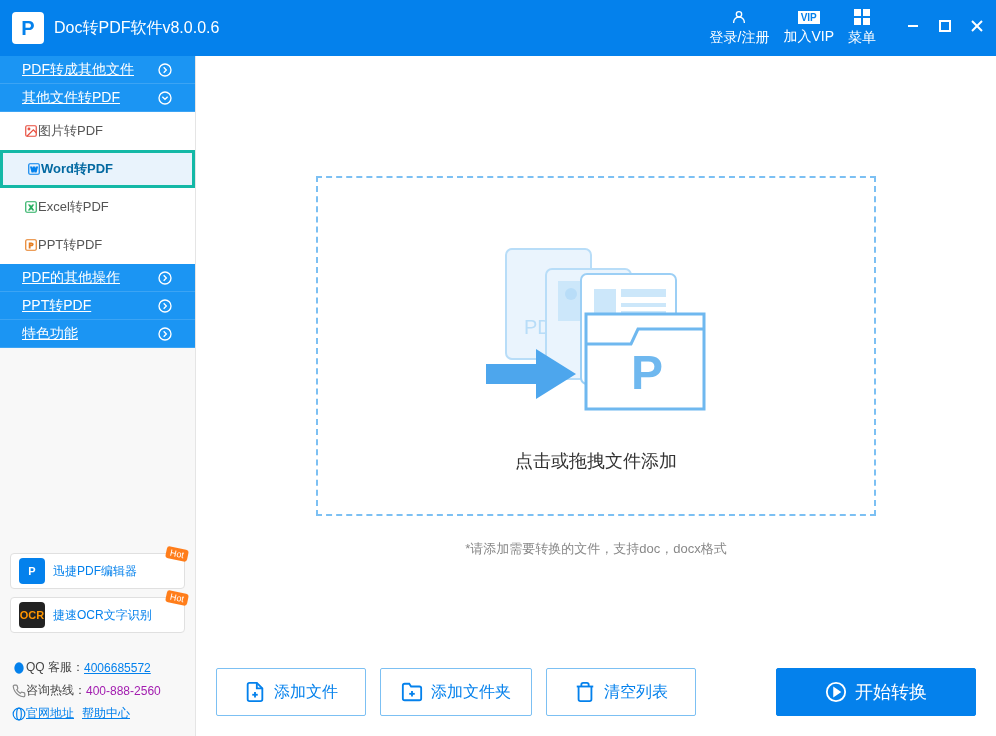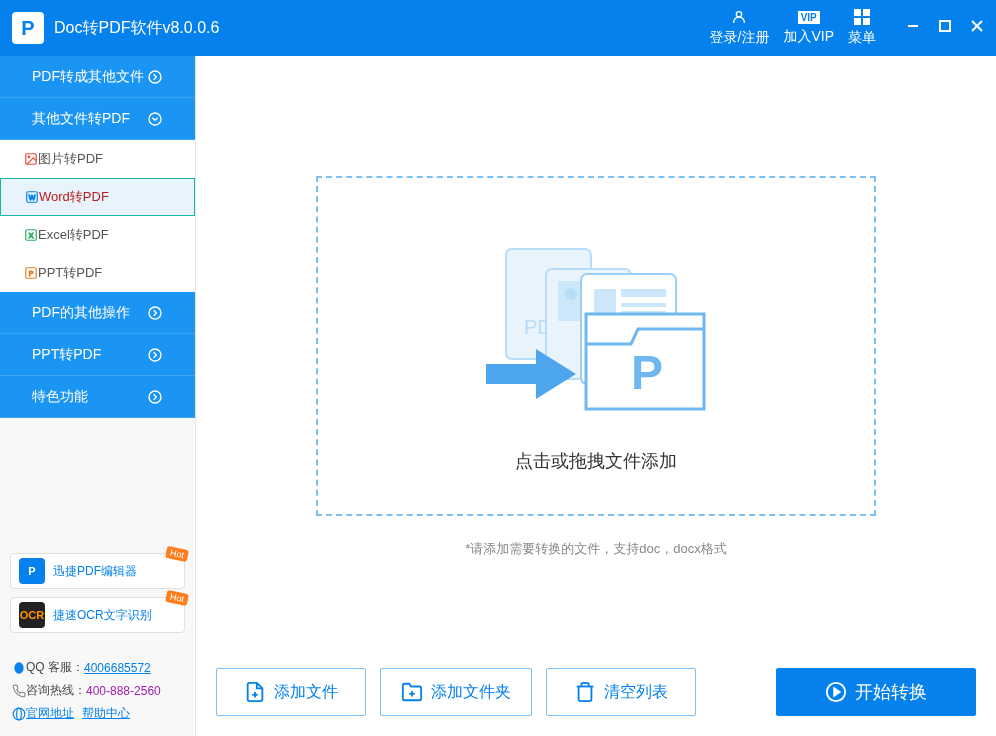--- a/index.html
+++ b/index.html
@@ -13,24 +13,24 @@
     .titlebar-btn { display: flex; align-items: center; gap: 4px; cursor: pointer; white-space: nowrap; flex-direction: column; }
     .vip-icon { background: #fff; color: #0481ec; font-weight: bold; font-size: 10px; padding: 1px 3px; border-radius: 0; }
     .grid-icon { display: grid; grid-template-columns: 1fr 1fr; gap: 2px; width: 16px; height: 16px; }
     .grid-icon span { background: #fff; }
     .win-controls { display: flex; gap: 18px; margin-left: 16px; }
     .win-btn { cursor: pointer; font-size: 16px; }
     
     .main { display: flex; height: 680px; }
     
     .sidebar { width: 196px; background: #f8f8f8; border-right: 1px solid #e5e5e5; display: flex; flex-direction: column; }
-    .nav-section { height: 42px; display: flex; align-items: center; padding: 0 32px; background: #1b95f3; color: #fff; font-size: 14px; cursor: pointer; border-bottom: 1px solid rgba(255,255,255,0.15); justify-content: space-between; }
+    .nav-section { height: 28px; display: flex; align-items: center; padding: 0 22px; background: #1b95f3; color: #fff; font-size: 14px; cursor: pointer; border-bottom: 1px solid rgba(255,255,255,0.15); justify-content: space-between; text-decoration: underline; }
     .nav-items { background: #fff; }
     .nav-item { height: 38px; display: flex; align-items: center; padding: 0 16px 0 24px; font-size: 13px; color: #555; cursor: pointer; }
-    .nav-item.selected { background: #e9f3fc; color: #b91c1c; border: 1px solid #14b8a6; }
+    .nav-item.selected { background: #e9f3fc; color: #0369a1; border: 3px solid #14b8a6; font-weight: bold; }
     .nav-icon { width: 14px; height: 14px; display: inline-flex; align-items: center; justify-content: center; }
     .chevron { width: 16px; height: 16px; }
     
     .promo-area { margin-top: auto; padding: 10px; }
     .promo-card { height: 36px; background: #fff; border: 1px solid #e0e0e0; border-radius: 4px; display: flex; align-items: center; padding: 4px 8px; margin-bottom: 8px; cursor: pointer; position: relative; gap: 8px; font-size: 12px; color: #0481ec; }
     .promo-icon { width: 26px; height: 26px; border-radius: 4px; display: flex; align-items: center; justify-content: center; color: #fff; font-weight: bold; font-size: 11px; }
     .hot-tag { position: absolute; top: -6px; right: -4px; background: #ff7d1a; color: #fff; font-size: 9px; padding: 1px 4px; border-radius: 3px; transform: rotate(12deg); }
     
     .contact { padding: 8px 12px; font-size: 12px; color: #444; }
     .contact-row { display: flex; align-items: center; gap: 0; margin-bottom: 6px; white-space: nowrap; }

